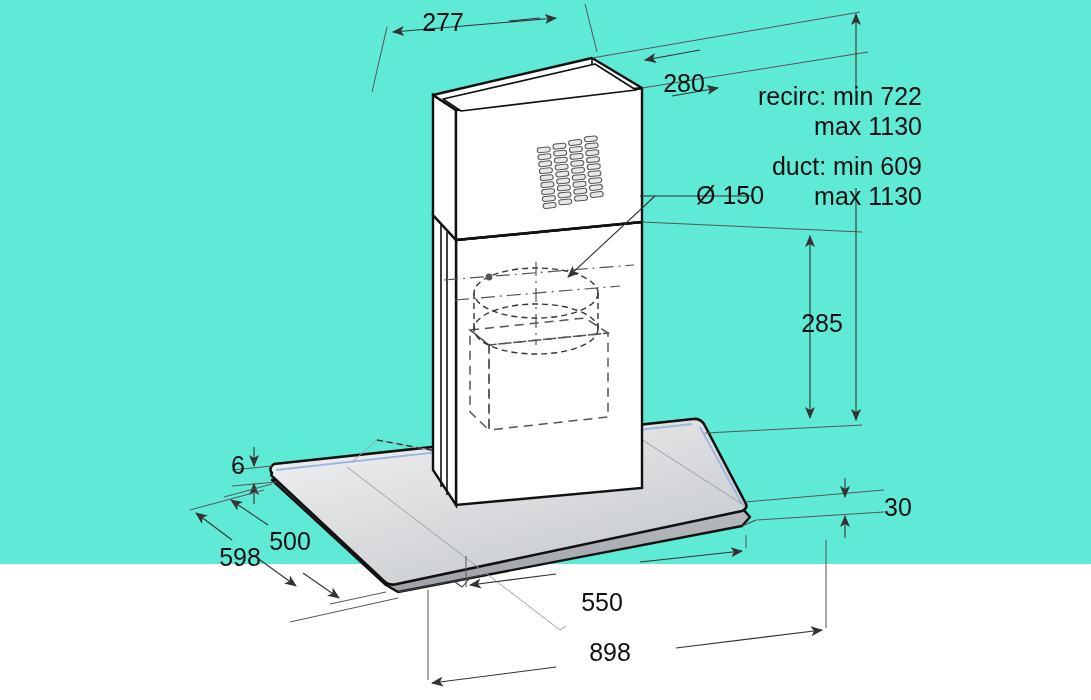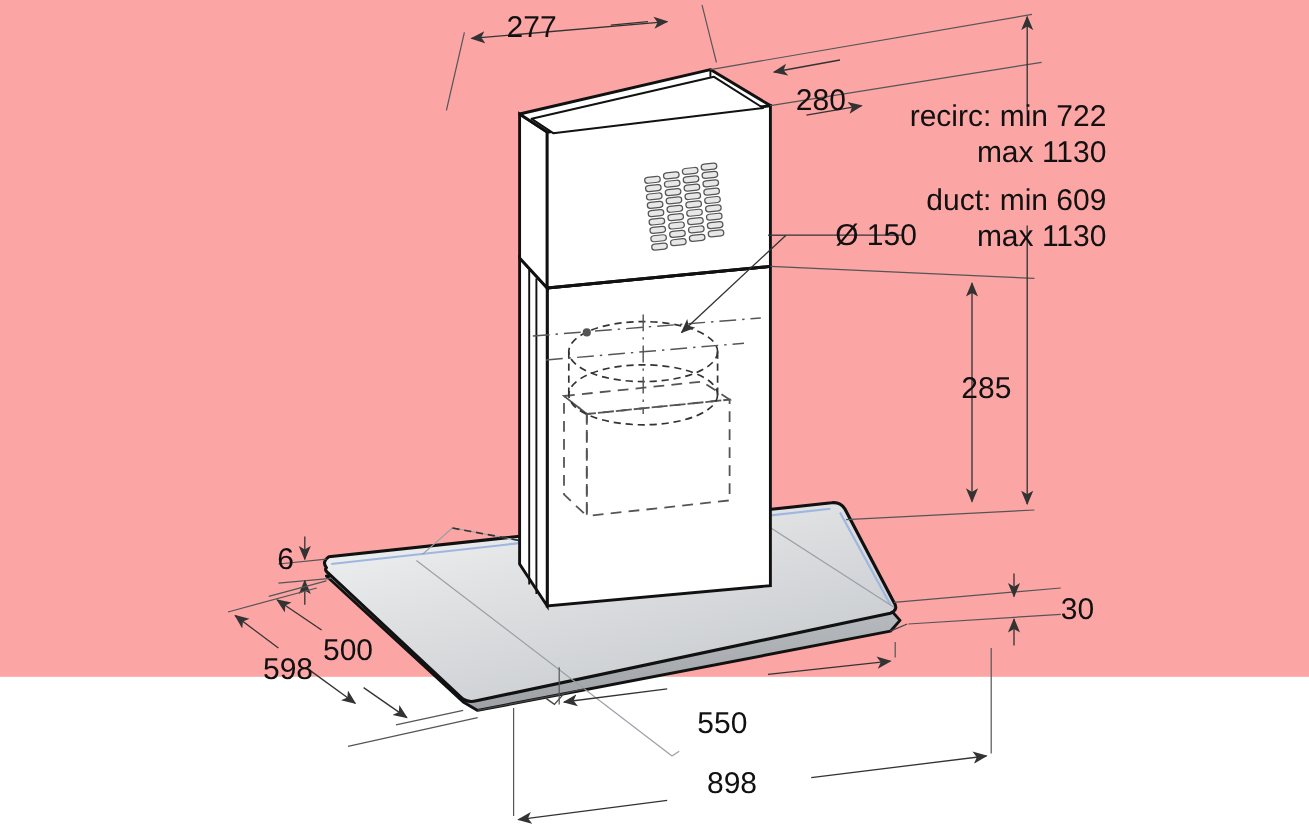--- a/index.html
+++ b/index.html
@@ -1,19 +1,19 @@
 <!DOCTYPE html>
 <html><head>
 <meta charset="utf-8">
 <title>Range Hood Technical Drawing</title>
 <style>
   html,body{margin:0;padding:0;background:#ffffff;}
   body{width:1091px;height:700px;overflow:hidden;
        font-family:"Liberation Sans",sans-serif;color:#1a1a1a;}
-  #stage{position:relative;width:1091px;height:564px;background:#fca5a5;}
+  #stage{position:relative;width:1091px;height:564px;background:#5eead4;}
   svg#drawing{position:absolute;left:0;top:0;width:1091px;height:700px;}
   .dimtext{font-family:"Liberation Sans",sans-serif;font-size:25px;fill:#111;}
   .notetext{font-family:"Liberation Sans",sans-serif;font-size:25px;fill:#111;}
   .ln{stroke:#111;fill:none;}
   .med{stroke-width:1.6;}
   .thin{stroke:#444;stroke-width:1.1;fill:none;}
   .faint{stroke:#9aa0a6;stroke-width:1.0;fill:none;}
   .dash{stroke:#555;stroke-width:1.5;fill:none;stroke-dasharray:9 6;}
   .dashfine{stroke:#333;stroke-width:1.4;fill:none;stroke-dasharray:6 4;}
   .dashdot{stroke:#555;stroke-width:1.2;fill:none;stroke-dasharray:14 5 2 5;}

